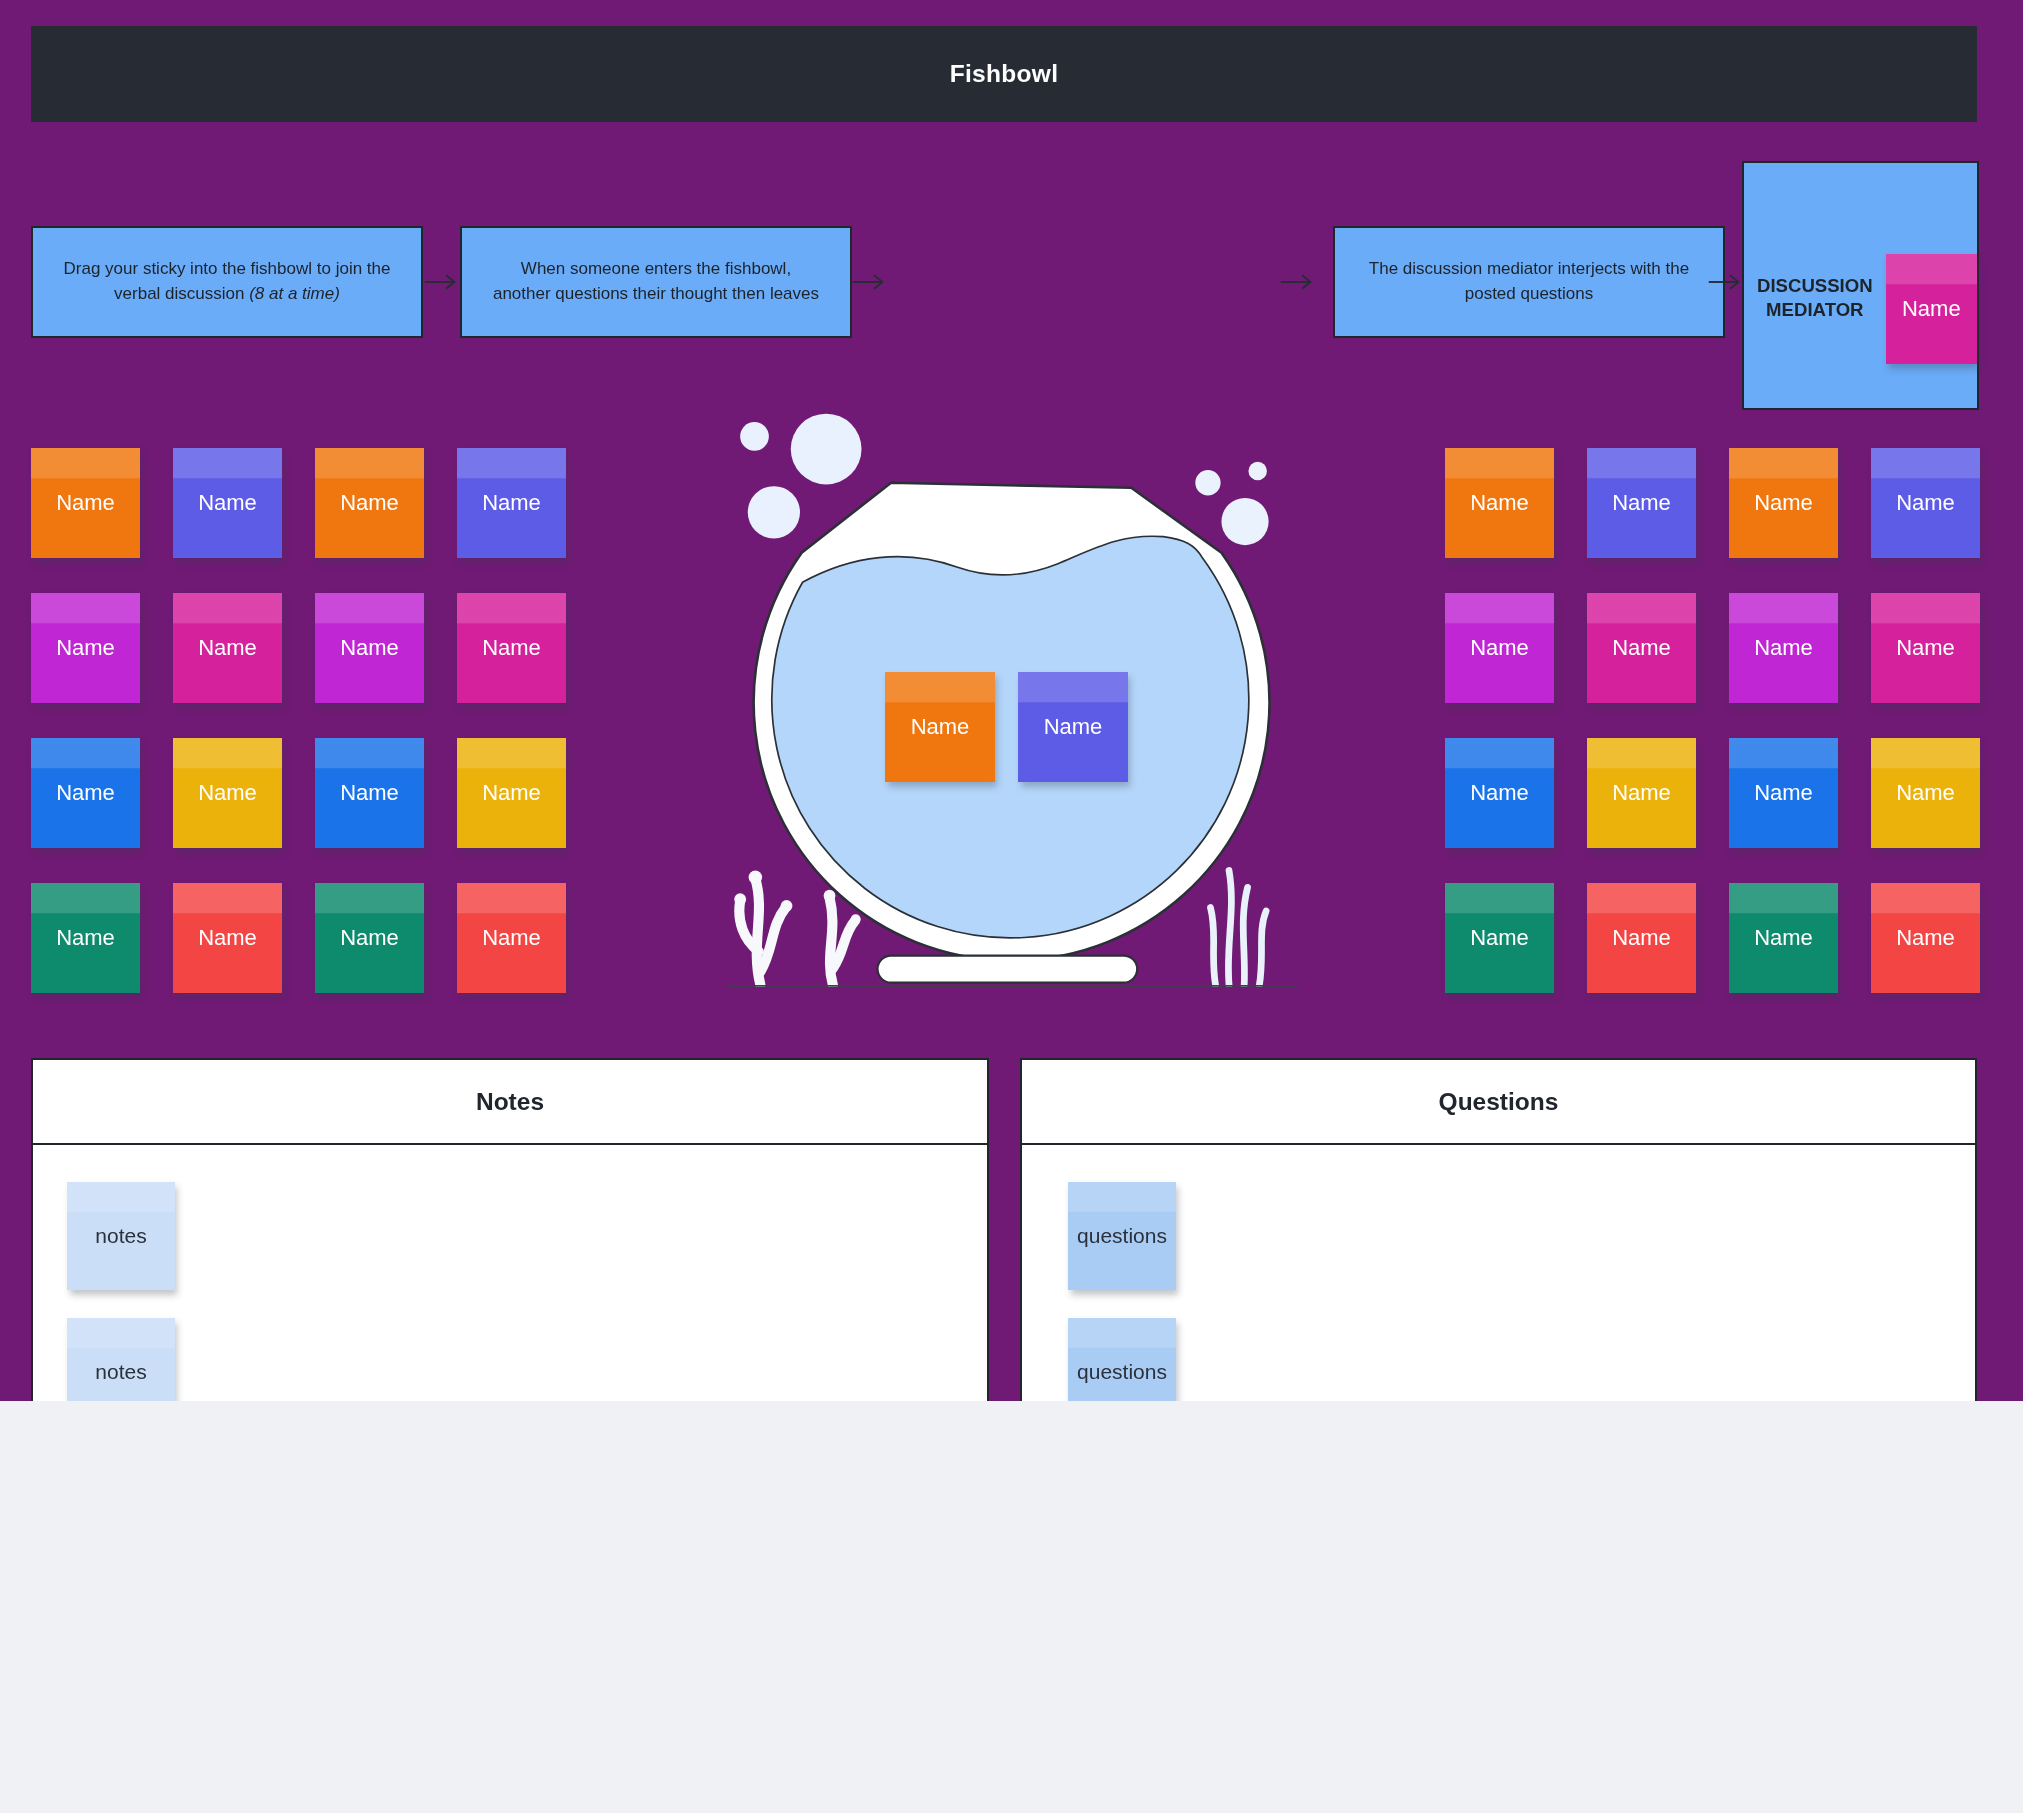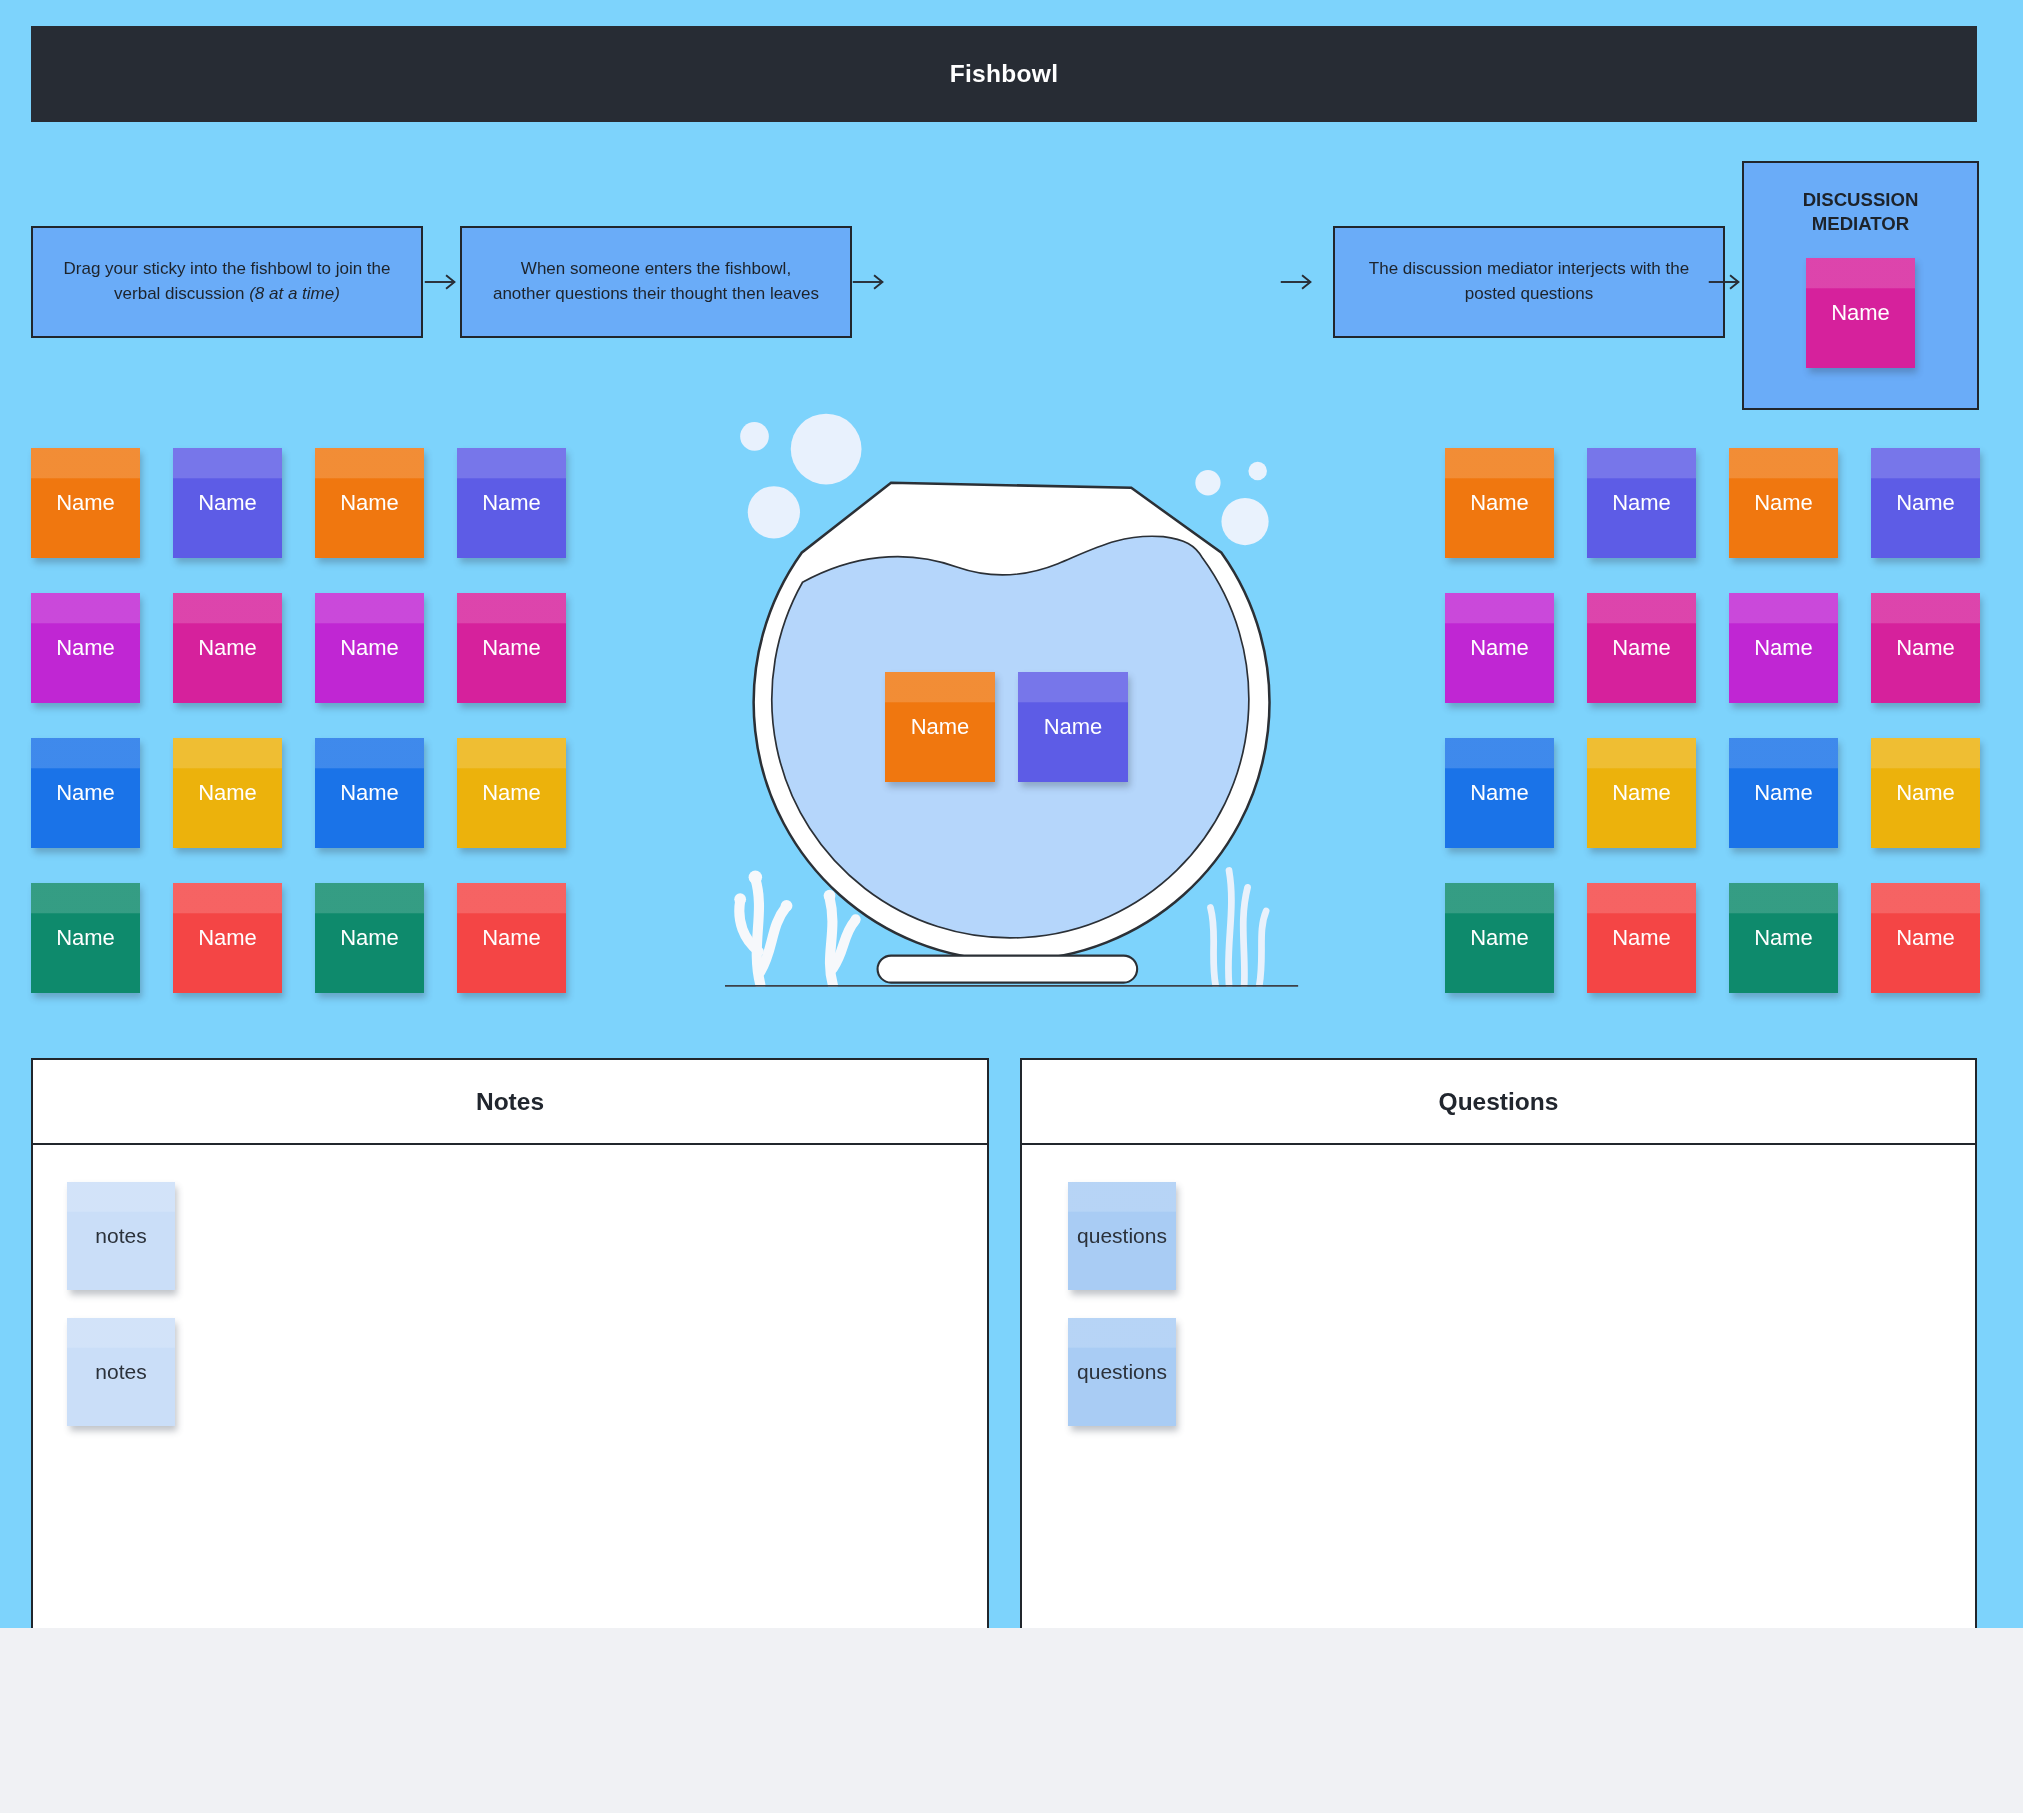--- a/index.html
+++ b/index.html
@@ -1,16 +1,16 @@
 <!DOCTYPE html>
 <html style="font-size:13.5px"><head>
 <meta charset="utf-8">
 <style>
   html,body{margin:0;padding:0;background:#f0f1f4;font-family:"Liberation Sans",sans-serif;}
-  #board{position:relative;width:2024px;height:1628px;background:#7dd3fc;overflow:hidden;}
+  #board{position:relative;width:2024px;height:1401px;background:#701a75;overflow:hidden;}
 
   
   .header{position:absolute;left:31px;top:26px;width:1946px;height:96px;background:#272c34;
           display:flex;align-items:center;justify-content:center;}
   .header .title{color:#ffffff;font-size:24.5px;font-weight:bold;letter-spacing:0.3px;}
 
   
   .step-box{position:absolute;top:226px;height:112px;background:#6aacf8;border:2.5px solid #21262c;
             box-sizing:border-box;display:flex;align-items:center;justify-content:center;
             padding:0 29px;text-align:center;}
@@ -20,21 +20,21 @@
   .step-2{left:460px;width:392px;}
   .step-3{left:885px;width:394px;}
   .step-4{left:1315px;width:392px;margin-left:18px;}
 
   .arrow{position:absolute;top:272px;width:35px;height:20px;}
   .arrow path{stroke:#272c34;stroke-width:2.5;fill:none;}
   .arrow-1{left:424px;} .arrow-2{left:852px;} .arrow-3{left:1280px;} .arrow-4{left:1708px;}
 
   
   .mediator-box{position:absolute;left:1742px;top:161px;width:237px;height:249px;background:#6aacf8;
-                border:2.5px solid #21262c;box-sizing:border-box;display:flex;flex-direction:column;
+                border:2.5px solid #21262c;box-sizing:border-box;display:flex;flex-direction:row;
                 align-items:center;padding-top:25px;}
   .mediator-label{font-size:18.6px;font-weight:bold;color:#1d232b;text-align:center;line-height:1.3;
                   width:169px;}
   .mediator-sticky{margin-top:22px;}
 
   
   .sticky{box-sizing:border-box;display:flex;align-items:center;justify-content:center;
           box-shadow:2.5px 5px 6.7px rgba(50,60,75,.30);
           background-image:linear-gradient(to bottom, rgba(255,255,255,.16) 0%, rgba(255,255,255,.16) 27%, rgba(255,255,255,0) 28%);}
   .name-sticky{width:109px;height:110px;color:#ffffff;font-size:22px;}

